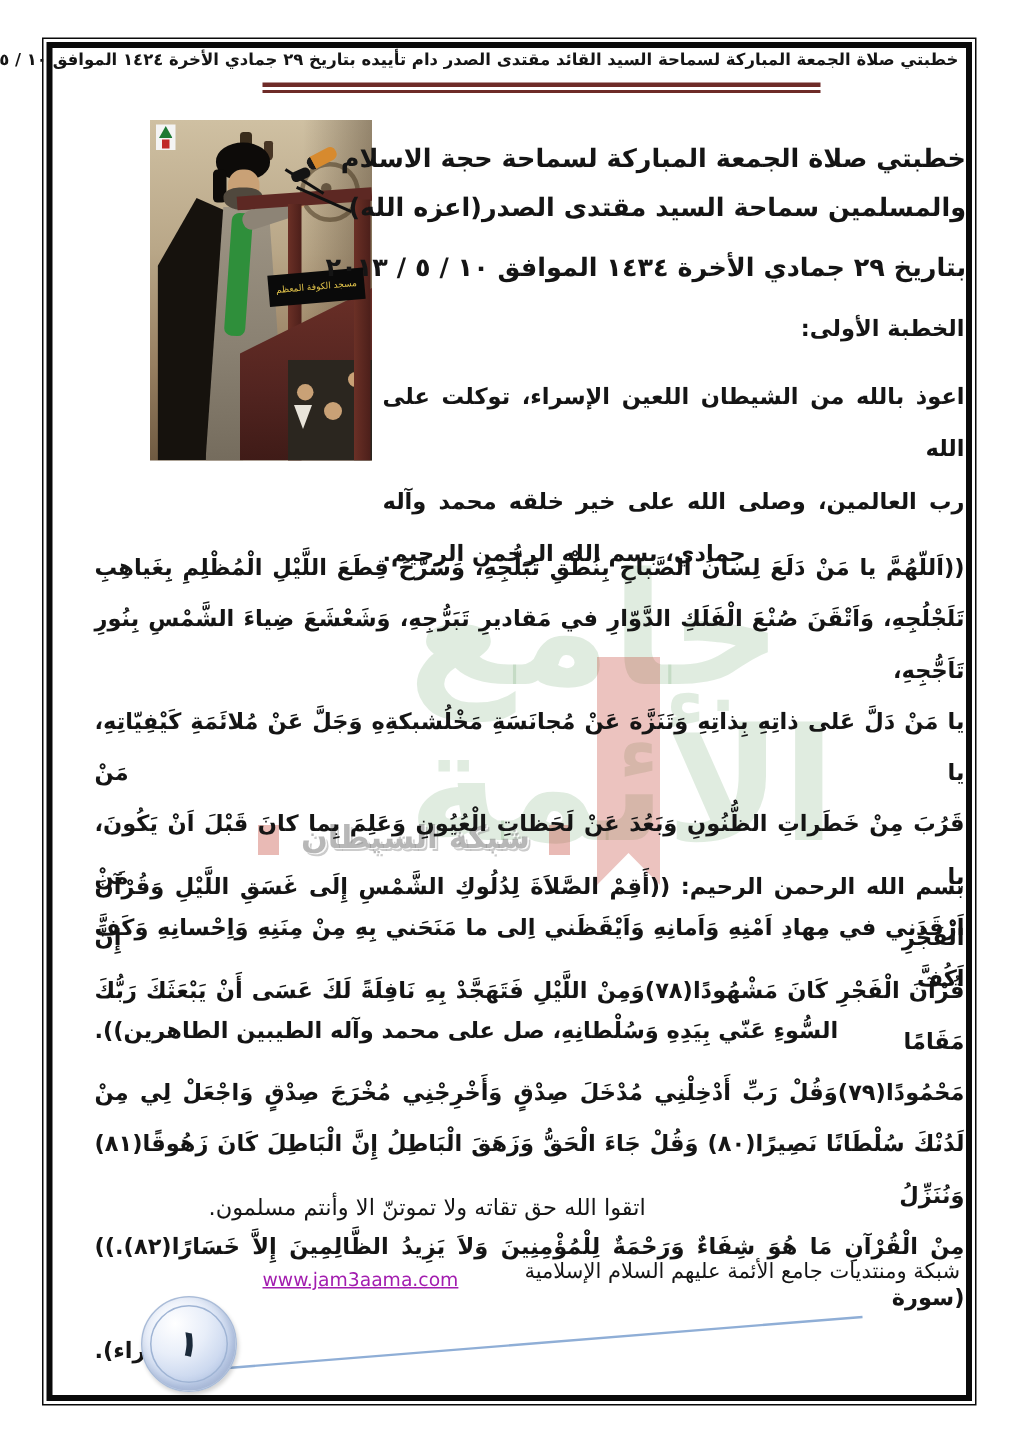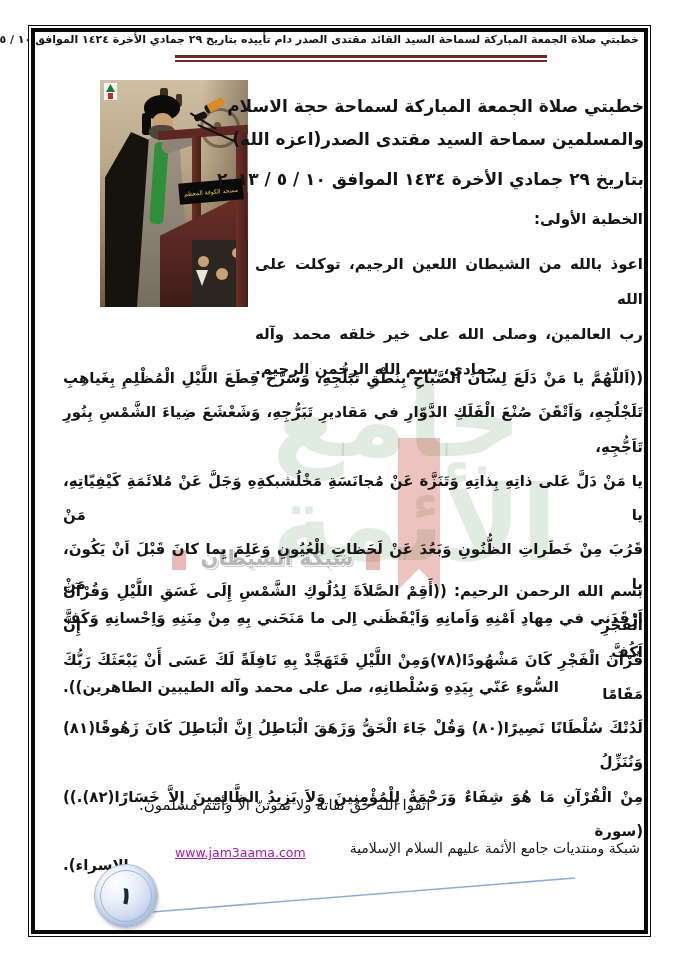--- a/index.html
+++ b/index.html
@@ -166,37 +166,38 @@
 
 <div class="abs title-box">
   <div class="title-l">خطبتي صلاة الجمعة المباركة لسماحة حجة الاسلام</div>
   <div class="title-l">والمسلمين سماحة السيد مقتدى الصدر(اعزه الله)</div>
   <div class="title-l title-l3">بتاريخ ٢٩ جمادي الأخرة ١٤٣٤ الموافق ١٠ / ٥ / ٢٠١٣</div>
 </div>
 
 <div class="abs rtl heading">الخطبة الأولى:</div>
 
 <div class="abs rtl para intro-box">
-  <div class="jline">اعوذ بالله من الشيطان اللعين الرجيم، توكلت على الله</div>
+  <div class="jline">اعوذ بالله من الشيطان اللعين الإسراء، توكلت على الله</div>
   <div class="jline">رب العالمين، وصلى الله على خير خلقه محمد وآله</div>
   <div class="lline">جمادي، بسم الله الرحمن الرحيم.</div>
 </div>
 
 <div class="abs rtl para dua-box">
   <div class="jline">((اَللّهُمَّ يا مَنْ دَلَعَ لِسانَ الصَّباحِ بِنُطْقِ تَبَلُّجِهِ، وَسَرَّحَ قِطَعَ اللَّيْلِ الْمُظْلِمِ بِغَياهِبِ</div>
   <div class="jline">تَلَجْلُجِهِ، وَاَتْقَنَ صُنْعَ الْفَلَكِ الدَّوّارِ في مَقاديرِ تَبَرُّجِهِ، وَشَعْشَعَ ضِياءَ الشَّمْسِ بِنُورِ تَاَجُّجِهِ،</div>
   <div class="jline">يا مَنْ دَلَّ عَلى ذاتِهِ بِذاتِهِ وَتَنَزَّهَ عَنْ مُجانَسَةِ مَخْلُشبكةِهِ وَجَلَّ عَنْ مُلائَمَةِ كَيْفِيّاتِهِ، يا مَنْ</div>
   <div class="jline">قَرُبَ مِنْ خَطَراتِ الظُّنُونِ وَبَعُدَ عَنْ لَحَظاتِ الْعُيُونِ وَعَلِمَ بِما كانَ قَبْلَ اَنْ يَكُونَ، يا مَنْ</div>
   <div class="jline">اَرْقَدَني في مِهادِ اَمْنِهِ وَاَمانِهِ وَاَيْقَظَني اِلى ما مَنَحَني بِهِ مِنْ مِنَنِهِ وَاِحْسانِهِ وَكَفَّ اَكُفَّ</div>
   <div class="lline">السُّوءِ عَنّي بِيَدِهِ وَسُلْطانِهِ، صل على محمد وآله الطيبين الطاهرين)).</div>
 </div>
 
 <div class="abs rtl para quran-box">
   <div class="jline">بسم الله الرحمن الرحيم: ((أَقِمْ الصَّلاَةَ لِدُلُوكِ الشَّمْسِ إِلَى غَسَقِ اللَّيْلِ وَقُرْآنَ الْفَجْرِ إِنَّ</div>
   <div class="jline">قُرْآنَ الْفَجْرِ كَانَ مَشْهُودًا(٧٨)وَمِنْ اللَّيْلِ فَتَهَجَّدْ بِهِ نَافِلَةً لَكَ عَسَى أَنْ يَبْعَثَكَ رَبُّكَ مَقَامًا</div>
+  <div class="jline">مَحْمُودًا(٧٩)وَقُلْ رَبِّ أَدْخِلْنِي مُدْخَلَ صِدْقٍ وَأَخْرِجْنِي مُخْرَجَ صِدْقٍ وَاجْعَلْ لِي مِنْ</div>
   <div class="jline">لَدُنْكَ سُلْطَانًا نَصِيرًا(٨٠) وَقُلْ جَاءَ الْحَقُّ وَزَهَقَ الْبَاطِلُ إِنَّ الْبَاطِلَ كَانَ زَهُوقًا(٨١) وَنُنَزِّلُ</div>
   <div class="jline">مِنْ الْقُرْآنِ مَا هُوَ شِفَاءٌ وَرَحْمَةٌ لِلْمُؤْمِنِينَ وَلاَ يَزِيدُ الظَّالِمِينَ إِلاَّ خَسَارًا(٨٢).)) (سورة</div>
   <div class="lline">الإسراء).</div>
 </div>
 
 <div class="abs rtl closing">اتقوا الله حق تقاته ولا تموتنّ الا وأنتم مسلمون.</div>
 
 <div class="abs footer-site">شبكة ومنتديات جامع الأئمة عليهم السلام الإسلامية</div>
 <a class="abs footer-url">www.jam3aama.com</a>
 

